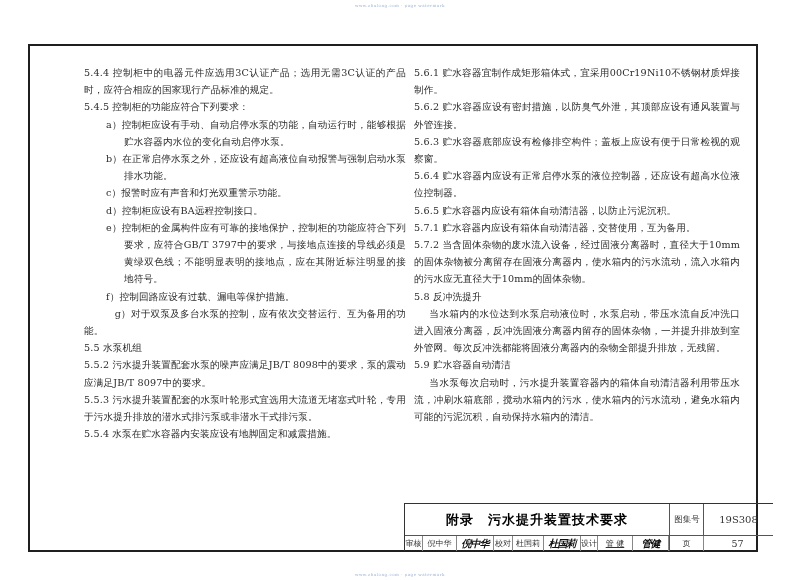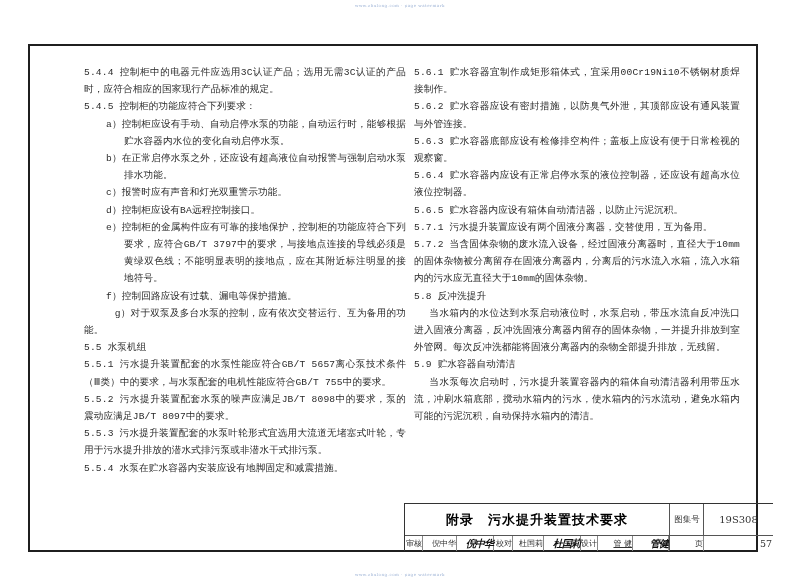--- a/index.html
+++ b/index.html
@@ -1,35 +1,35 @@
 <!DOCTYPE html>
 <html><head>
 <meta charset="utf-8">
 <style>
   html, body { margin:0; padding:0; background:#ffffff; }
   body { width:800px; height:580px; position:relative; overflow:hidden;
          font-family:"DejaVu Serif","Liberation Serif",serif; color:#2a2a2a; }
   .wm { position:absolute; left:0; width:800px; text-align:center; font-size:4px; color:#9fb4d6; letter-spacing:0.5px; }
   .frame { position:absolute; left:28px; top:44px; width:726px; height:504px;
            border:2px solid #1f1f1f; border-top-width:2px; box-sizing:content-box; }
-  .col { position:absolute; top:64px; font-size:9.6px; line-height:17.2px; letter-spacing:0.15px;font-family:Liberation Mono, monospace; }
+  .col { position:absolute; top:64px; font-size:9.6px; line-height:17.2px; letter-spacing:0.15px; }
   .col.left { left:84px; width:322px; }
   .col.right { left:414px; width:326px; }
   .p { margin:0; white-space:normal; text-align:justify; }
   .ind { padding-left:18px; text-indent:-18px; margin-left:22px; }
   .first-ind { text-indent:1.6em; }
   .titleblock { position:absolute; left:404px; top:503px; width:368px; height:47px;
                 border-left:1.5px solid #333; border-top:1.5px solid #333; }
   .tb-row1 { position:absolute; left:0; top:0; width:368px; height:31px; border-bottom:1px solid #555; }
   .tb-title { position:absolute; left:0; top:0; width:264px; height:31px; line-height:31px; text-align:center;
               font-family:"DejaVu Sans","Liberation Sans",sans-serif; font-size:13px; font-weight:bold; color:#000000; letter-spacing:1px; }
   .tb-cell { position:absolute; top:0; height:31px; line-height:31px; text-align:center; border-left:1px solid #555;
              font-size:8.5px; color:#333; }
   .tb-row2 { position:absolute; left:0; top:32px; width:368px; height:15px; }
-  .c2 { position:absolute; top:0; height:15px; line-height:15px; text-align:right; border-right:1px solid #888;
+  .c2 { position:absolute; top:0; height:15px; line-height:15px; text-align:center; border-right:1px solid #888;
         font-size:8px; color:#333; white-space:nowrap; }
   .sig { font-family:"DejaVu Serif",serif; font-style:italic; font-weight:bold; font-size:10px; color:#111; letter-spacing:-1px; }
 </style>
 </head>
 <body>
 
 <div class="wm" style="top:3px;">www.zhulong.com  ·  page watermark</div>
 
 <div class="frame"></div>
 
@@ -37,33 +37,32 @@
     <p class="p">5.4.4 控制柜中的电器元件应选用3C认证产品；选用无需3C认证的产品时，应符合相应的国家现行产品标准的规定。</p>
     <p class="p">5.4.5 控制柜的功能应符合下列要求：</p>
     <p class="p ind">a）控制柜应设有手动、自动启停水泵的功能，自动运行时，能够根据贮水容器内水位的变化自动启停水泵。</p>
     <p class="p ind">b）在正常启停水泵之外，还应设有超高液位自动报警与强制启动水泵排水功能。</p>
     <p class="p ind">c）报警时应有声音和灯光双重警示功能。</p>
     <p class="p ind">d）控制柜应设有BA远程控制接口。</p>
     <p class="p ind">e）控制柜的金属构件应有可靠的接地保护，控制柜的功能应符合下列要求，应符合GB/T 3797中的要求，与接地点连接的导线必须是黄绿双色线；不能明显表明的接地点，应在其附近标注明显的接地符号。</p>
     <p class="p ind">f）控制回路应设有过载、漏电等保护措施。</p>
     <p class="p first-ind" style="text-indent: 3.2em;">g）对于双泵及多台水泵的控制，应有依次交替运行、互为备用的功能。</p>
     <p class="p">5.5 水泵机组</p>
-    <p class="p">5.5.1 污水提升装置配套的水泵性能应符合GB/T 5657离心泵技术条件（Ⅲ类）中的要求，与水泵配套的电机性能应符合GB/T 755中的要求。</p>
     <p class="p">5.5.2 污水提升装置配套水泵的噪声应满足JB/T 8098中的要求，泵的震动应满足JB/T 8097中的要求。</p>
     <p class="p">5.5.3 污水提升装置配套的水泵叶轮形式宜选用大流道无堵塞式叶轮，专用于污水提升排放的潜水式排污泵或非潜水干式排污泵。</p>
     <p class="p">5.5.4 水泵在贮水容器内安装应设有地脚固定和减震措施。</p>
   </div>
 <div class="col right" id="rightcol">
     <p class="p">5.6.1 贮水容器宜制作成矩形箱体式，宜采用00Cr19Ni10不锈钢材质焊接制作。</p>
     <p class="p">5.6.2 贮水容器应设有密封措施，以防臭气外泄，其顶部应设有通风装置与外管连接。</p>
     <p class="p"> 5.6.3 贮水容器底部应设有检修排空构件；盖板上应设有便于日常检视的观察窗。</p>
     <p class="p">5.6.4 贮水容器内应设有正常启停水泵的液位控制器，还应设有超高水位液位控制器。</p>
     <p class="p">5.6.5 贮水容器内应设有箱体自动清洁器，以防止污泥沉积。</p>
-    <p class="p">5.7.1 污水提升装置应设有两个固液分离器，交替使用，互为备用。</p>
-    <p class="p">5.7.2 当含固体杂物的废水流入设备，经过固液分离器时，直径大于10mm的固体杂物被分离留存在固液分离器内，分离后的污水流入水箱，流入水箱内的污水应无直径大于10mm的固体杂物。</p>
+    <p class="p">5.7.1 贮水容器内应设有箱体自动清洁器，交替使用，互为备用。</p>
+    <p class="p">5.7.2 当含固体杂物的废水流入设备，经过固液分离器时，直径大于10mm的固体杂物被分离留存在固液分离器内，使水箱内的污水流动，流入水箱内的污水应无直径大于10mm的固体杂物。</p>
     <p class="p">5.8 反冲洗提升</p>
     <p class="p first-ind">当水箱内的水位达到水泵启动液位时，水泵启动，带压水流自反冲洗口进入固液分离器，反冲洗固液分离器内留存的固体杂物，一并提升排放到室外管网。每次反冲洗都能将固液分离器内的杂物全部提升排放，无残留。</p>
     <p class="p">5.9 贮水容器自动清洁</p>
     <p class="p first-ind">当水泵每次启动时，污水提升装置容器内的箱体自动清洁器利用带压水流，冲刷水箱底部，搅动水箱内的污水，使水箱内的污水流动，避免水箱内可能的污泥沉积，自动保持水箱内的清洁。</p>
   </div>
 
 <div class="titleblock">
   <div class="tb-row1">
     <div class="tb-title">附录　污水提升装置技术要求</div>
     <div class="tb-cell" style="left:264px;width:34px;">图集号</div>

